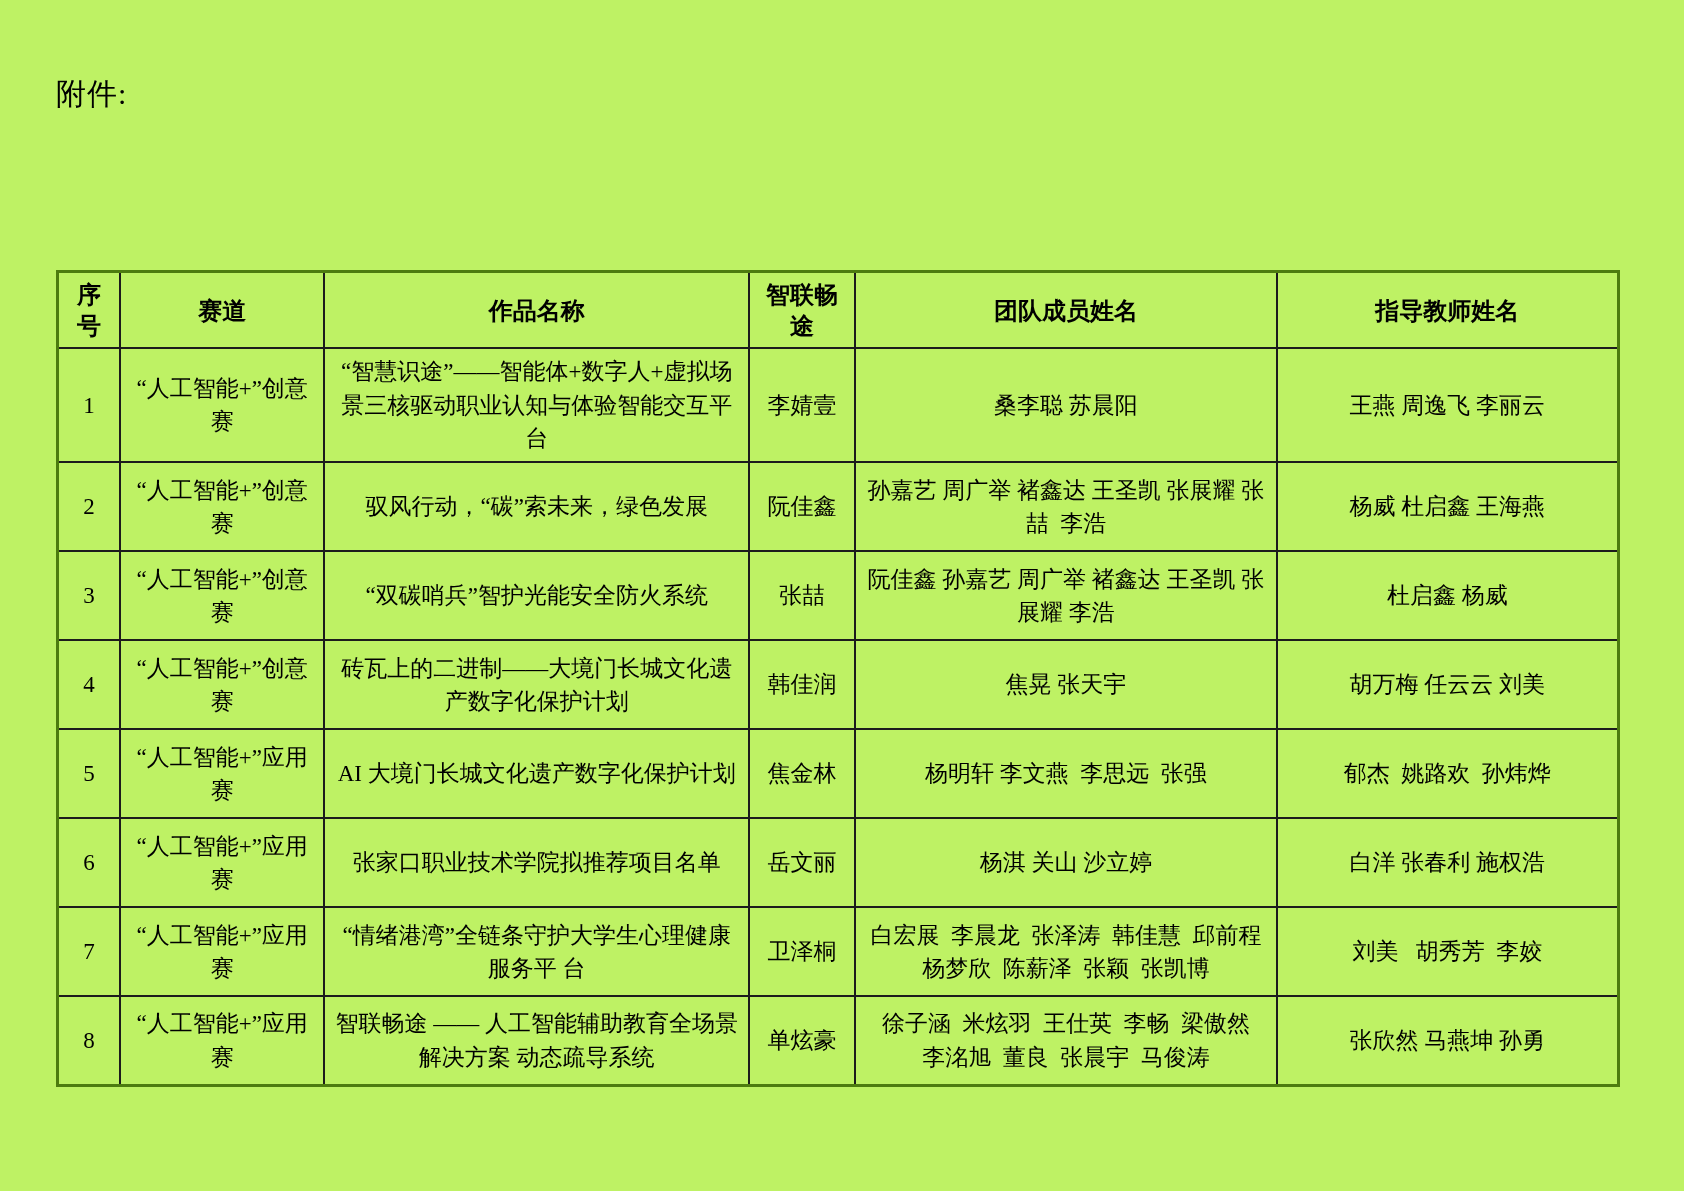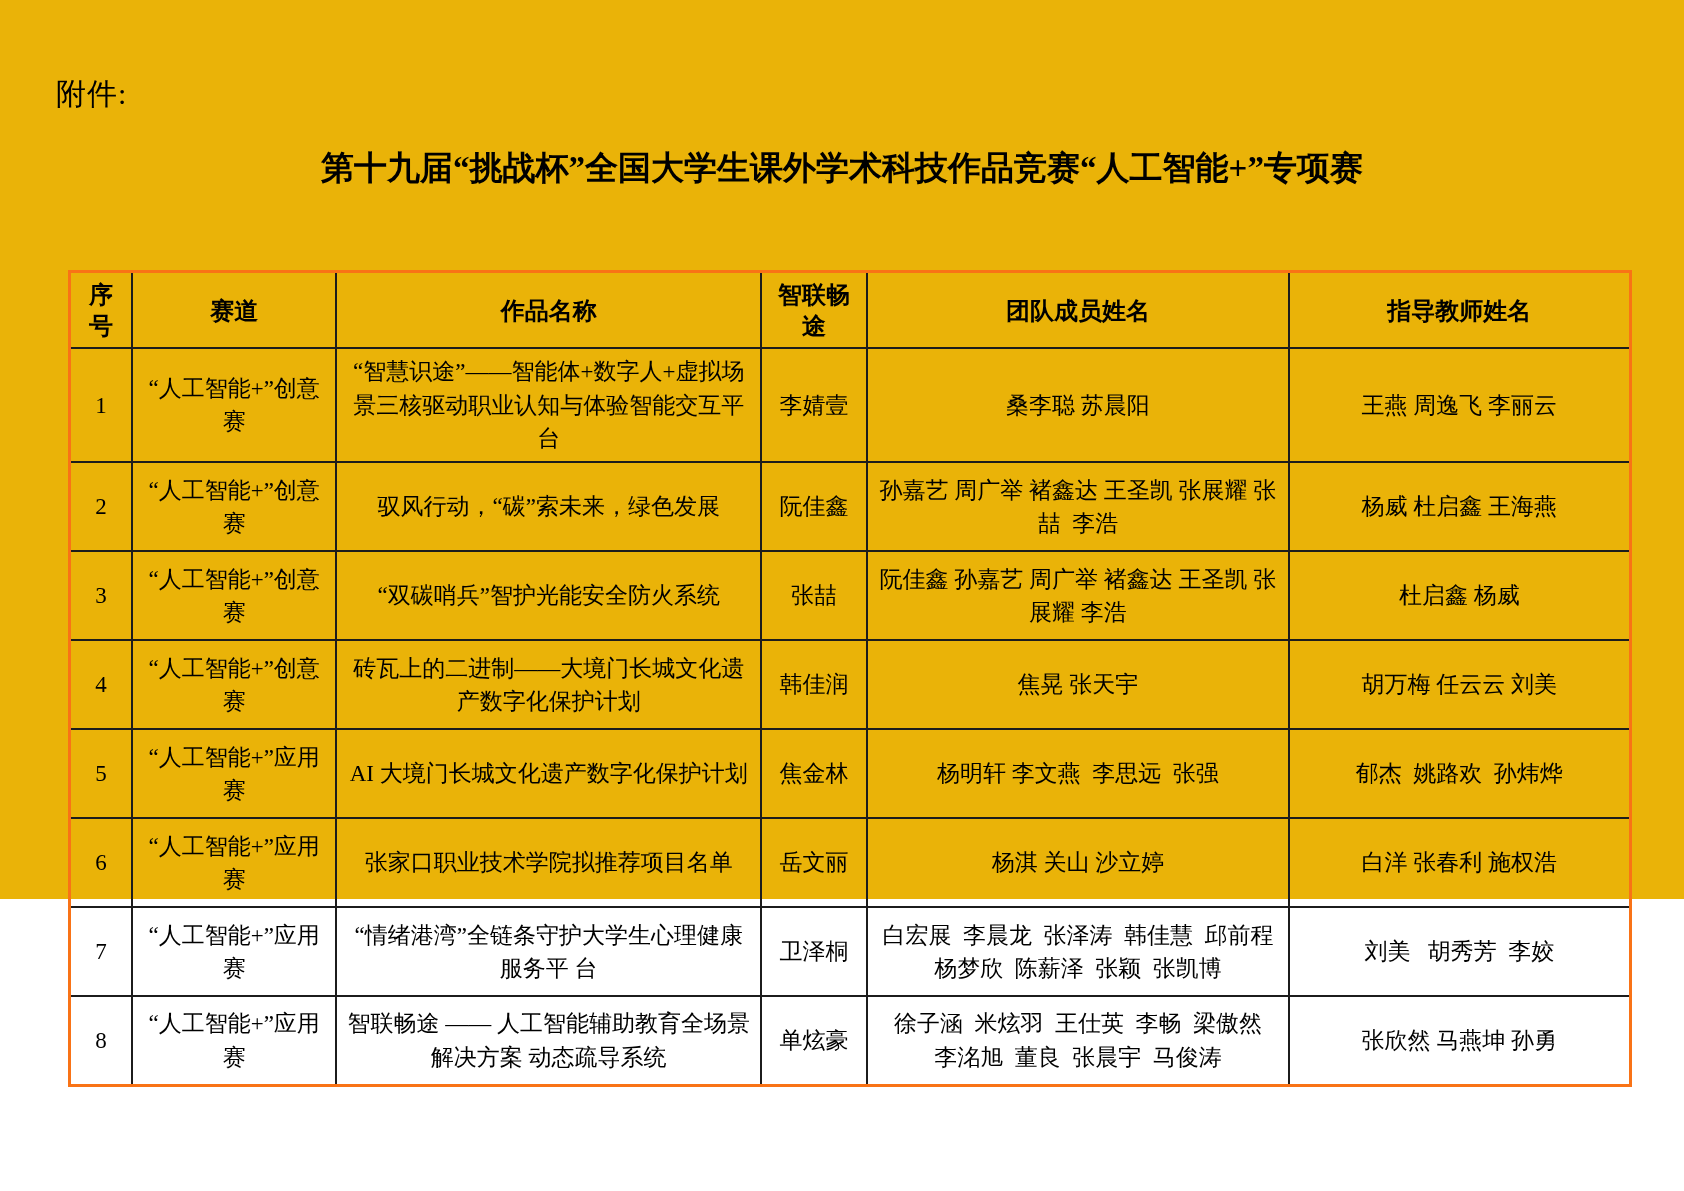--- a/index.html
+++ b/index.html
@@ -3,44 +3,44 @@
 <meta charset="utf-8">
 <style>
   * { margin: 0; padding: 0; box-sizing: border-box; }
   html, body {
     width: 1684px; height: 1191px;
     background: #ffffff;
     color: #000000;
     font-family: "Liberation Serif", "DejaVu Serif", serif;
     overflow: hidden;
   }
-  .page { position: relative; width: 1684px; height: 899px; background:#eab308;padding-left:8px; }
+  .page { position: relative; width: 1684px; height: 1191px; background:#bef264;padding-left:8px; }
   .attachment-label {
     position: absolute;
     left: 56px; top: 74px;
     font-size: 30px;
     letter-spacing: 1px;
     font-weight: 500;
   }
   .doc-title {
     position: absolute;
     top: 140px; left: 0; right: 0;
     text-align: center;
     font-weight: bold;
     font-size: 33px;
     line-height: 1.72;
     font-family: "Liberation Serif", "DejaVu Serif", serif;
   }
   table.projects {
     position: absolute;
-    left: 68px; top: 270px;
+    left: 56px; top: 270px;
     width: 1564px;
     border-collapse: collapse;
     table-layout: fixed;
-    border: 3px solid #f97316;
+    border: 3px solid #4d7c0f;
   }
   table.projects th, table.projects td {
     border: 2px solid #1c1c1c;
     text-align: center;
     vertical-align: middle;
     padding: 6px 10px;
   }
   table.projects th {
     font-family: "Liberation Sans", "DejaVu Sans", sans-serif;
     font-weight: bold;
@@ -63,21 +63,20 @@
   col.c-advisor { width: 21.9%; }
 </style>
 </head>
 <body>
 
 <div class="page">
 
   <div class="attachment-label">附件:</div>
 
   <div class="doc-title">
-    <div>第十九届“挑战杯”全国大学生课外学术科技作品竞赛“人工智能+”专项赛</div>
   </div>
 
   <table class="projects">
     <colgroup>
       <col class="c-no">
         <col class="c-track">
         <col class="c-work">
       <col class="c-applicant">
         <col class="c-team">
         <col class="c-advisor">

